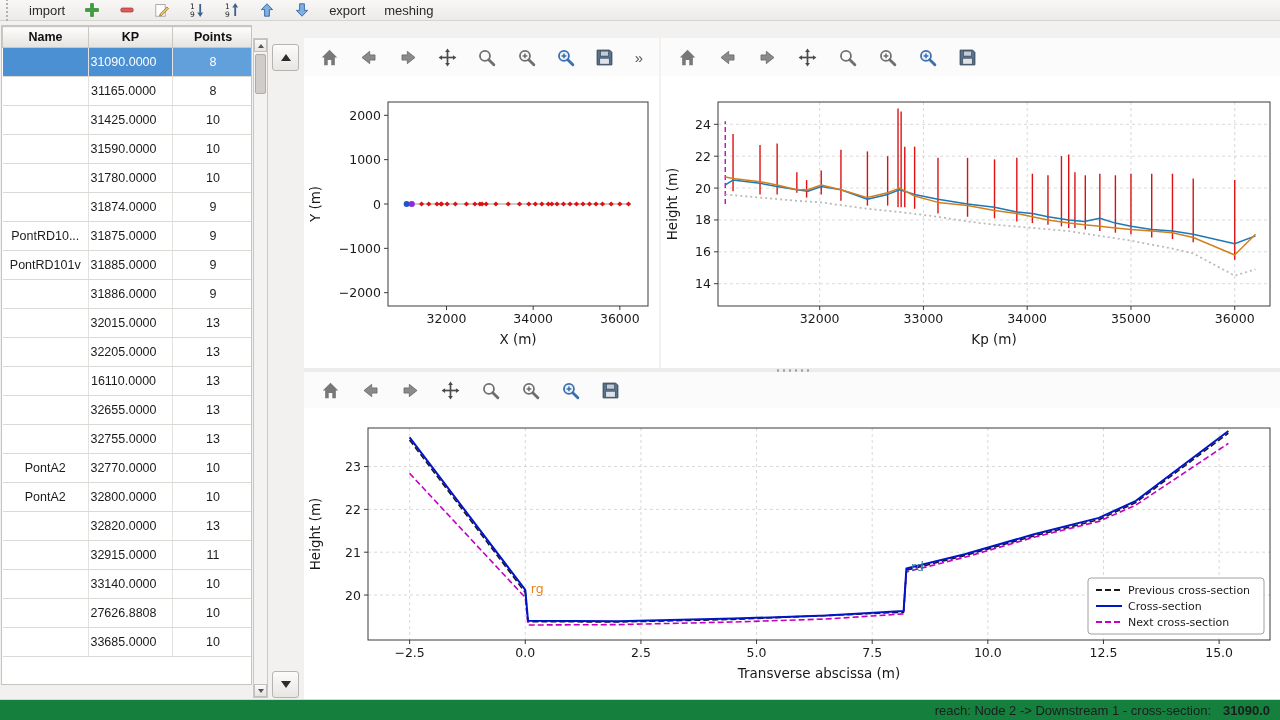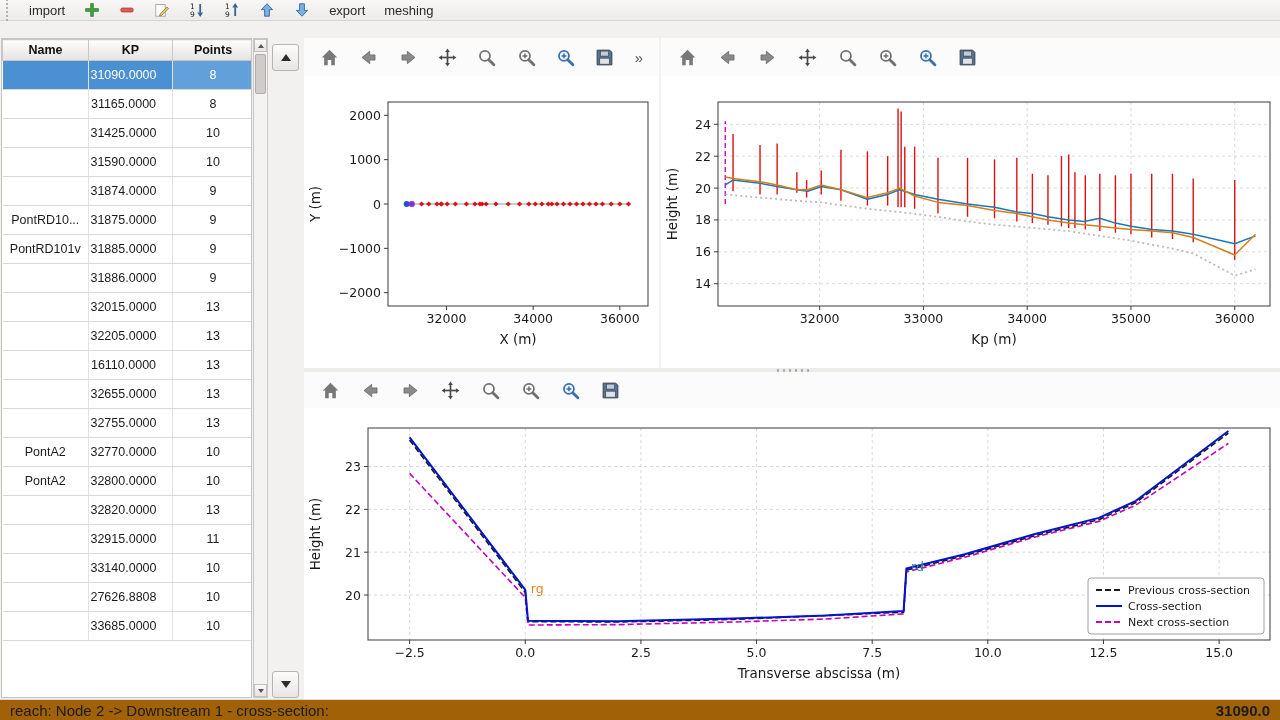--- a/index.html
+++ b/index.html
@@ -9,21 +9,21 @@
 
   
   .main-toolbar{position:absolute;left:0;top:0;width:100%;height:21px;
     background:linear-gradient(#f8f7f6,#ecebe9);border-bottom:1px solid #d6d4d1;
     display:flex;align-items:center;gap:3px;padding:0 6px}
   .tb-grip{width:7px;height:22px;border-left:2px dotted #b3b1ae;margin-right:5px}
   .tb-btn{display:flex;align-items:center;gap:6px;padding:4px 8px;border-radius:3px;color:#2a2a2a;font-size:13px;cursor:default}
   .tb-btn .icon svg{width:16px;height:16px;display:block}
 
   
-  .table-wrap{position:absolute;left:1px;top:38px;width:251px;height:660px;background:#fff;border:1px solid #c6c4c1;overflow:hidden}
+  .table-wrap{position:absolute;left:1px;top:25px;width:251px;height:660px;background:#fff;border:1px solid #c6c4c1;overflow:hidden}
   table{border-collapse:collapse;width:100%;table-layout:fixed}
   th{height:21px;background:linear-gradient(#fdfdfd,#e5e3e0);border:1px solid #c9c7c4;font-weight:bold;font-size:12.5px;color:#111}
   td{height:29px;border-bottom:1px solid #dbd9d6;border-right:1px solid #e4e2df;font-size:12.5px;text-align:center;white-space:nowrap;overflow:hidden}
   td.kp{text-align:center;padding-right:14px}
   tr.selected td{background:#4a90d2;color:#fff}
   tr.selected td.points{background:#61a0da}
 
   
   .vscroll{position:absolute;left:253px;top:38px;width:15px;height:660px;background:#f4f3f1;border:1px solid #c9c7c4}
   .vscroll .sb-arrow{position:absolute;left:0;width:13px;height:13px;background:linear-gradient(#fafaf9,#e6e4e1);border:1px solid #c2c0bd;display:flex;align-items:center;justify-content:center}
@@ -50,22 +50,22 @@
   .mpl-btn{width:28px;height:28px;display:flex;align-items:center;justify-content:center;border-radius:3px}
   .mpl-btn svg{width:19px;height:19px;display:block}
   .mpl-overflow{margin-left:auto;font-size:15px;color:#555;padding:0 4px}
   .figure{position:relative;background:#fff}
   svg text{font-family:"DejaVu Sans",sans-serif}
 
   .splitter-h{position:absolute;left:304px;top:368px;width:976px;height:4px;background:#ececea;display:flex;align-items:center;justify-content:center}
   .splitter-grip{width:34px;height:3px;background-image:radial-gradient(circle,#9a9a9a 1px,transparent 1.3px);background-size:6px 3px;background-repeat:repeat-x}
 
   
-  .statusbar{position:absolute;left:0;bottom:0;width:100%;height:21px;background:#a16207;border-top:1px solid #dad8d5;
-    display:flex;align-items:center;justify-content:space-between;padding:0 10px;font-size:15px;color:#1c1c1c}
+  .statusbar{position:absolute;left:0;bottom:0;width:100%;height:21px;background:#15803d;border-top:1px solid #dad8d5;
+    display:flex;align-items:center;justify-content:flex-end;padding:0 10px;font-size:13px;color:#1c1c1c}
   .statusbar b{margin-left:12px}
 </style>
 </head>
 <body>
 
 <div class="app">
 
   <div class="main-toolbar">
     <div class="tb-grip"></div>
 
@@ -162,20 +162,25 @@
             <td class="points">8</td>
           </tr>
           <tr>
             <td class="name"></td>
             <td class="kp">31425.0000</td>
             <td class="points">10</td>
           </tr>
           <tr>
             <td class="name"></td>
             <td class="kp">31590.0000</td>
+            <td class="points">10</td>
+          </tr>
+          <tr>
+            <td class="name"></td>
+            <td class="kp">31780.0000</td>
             <td class="points">10</td>
           </tr>
           <tr>
             <td class="name"></td>
             <td class="kp">31874.0000</td>
             <td class="points">9</td>
           </tr>
           <tr>
             <td class="name">PontRD10...</td>
             <td class="kp">31875.0000</td>

